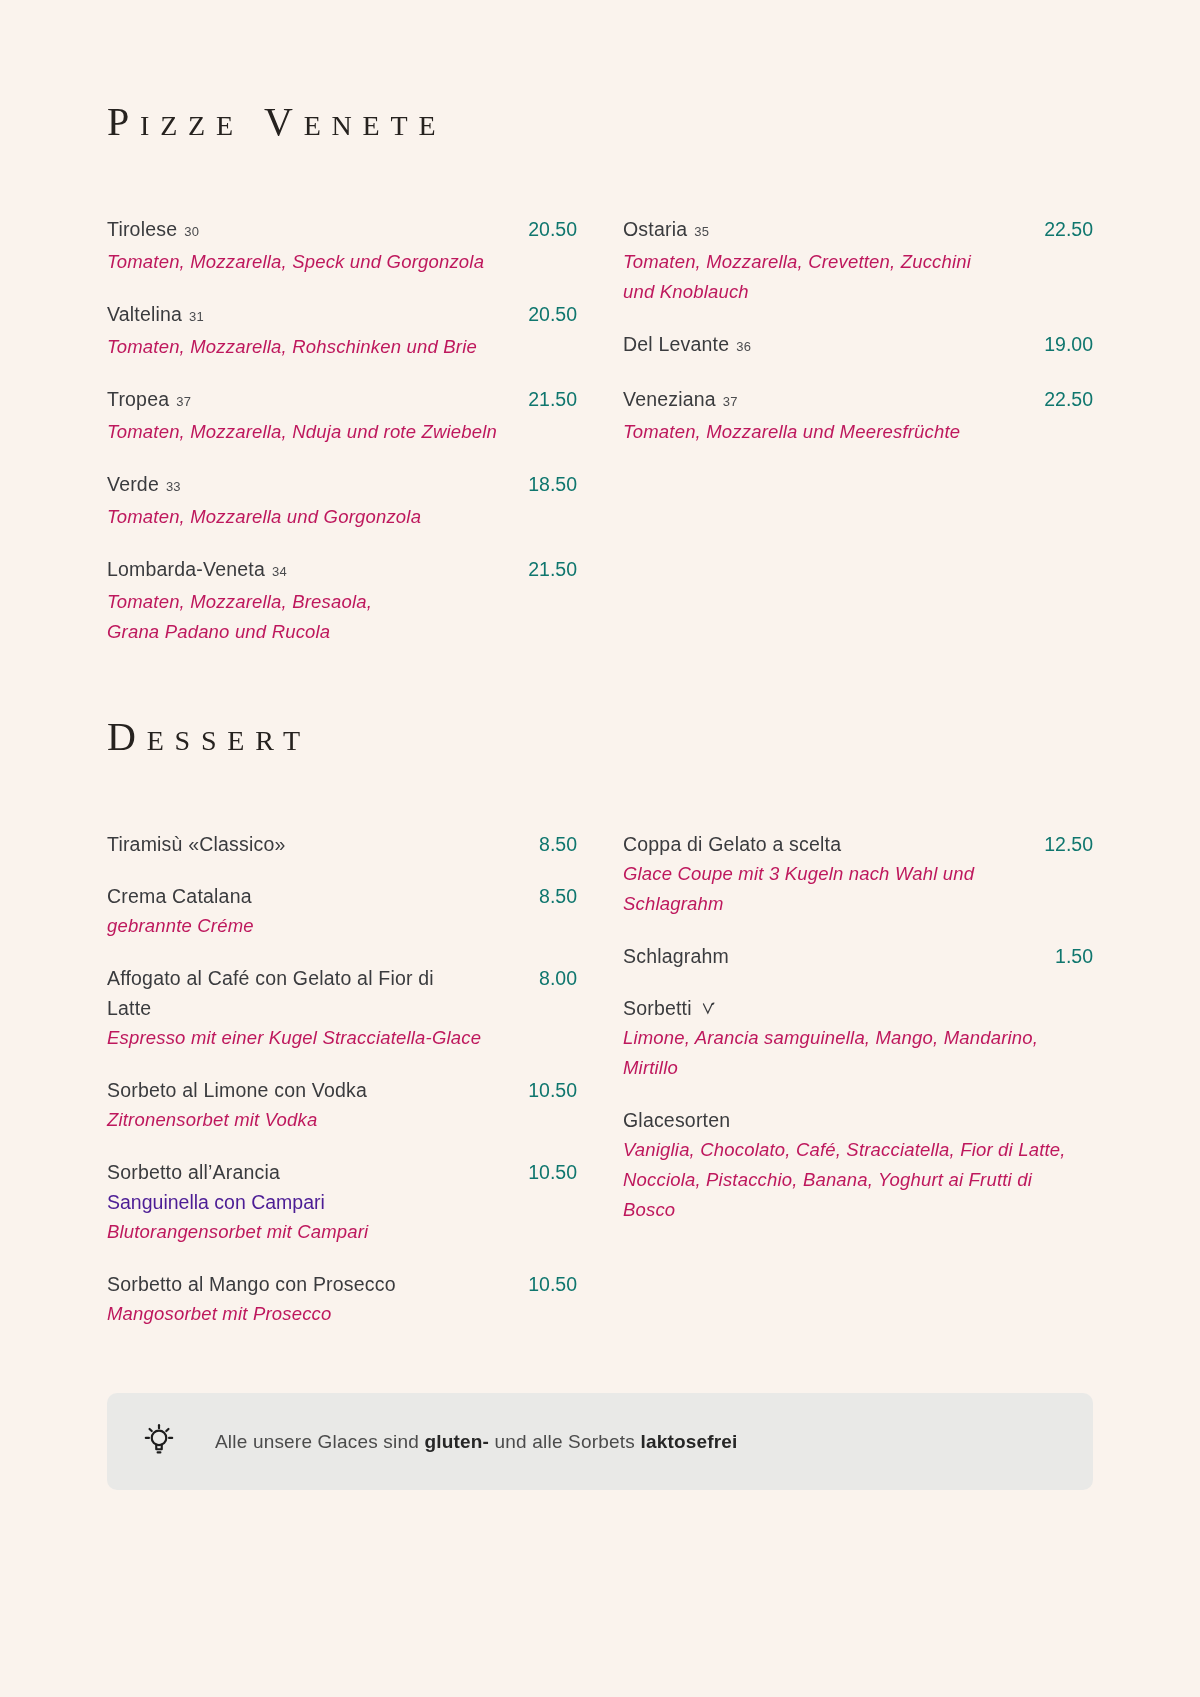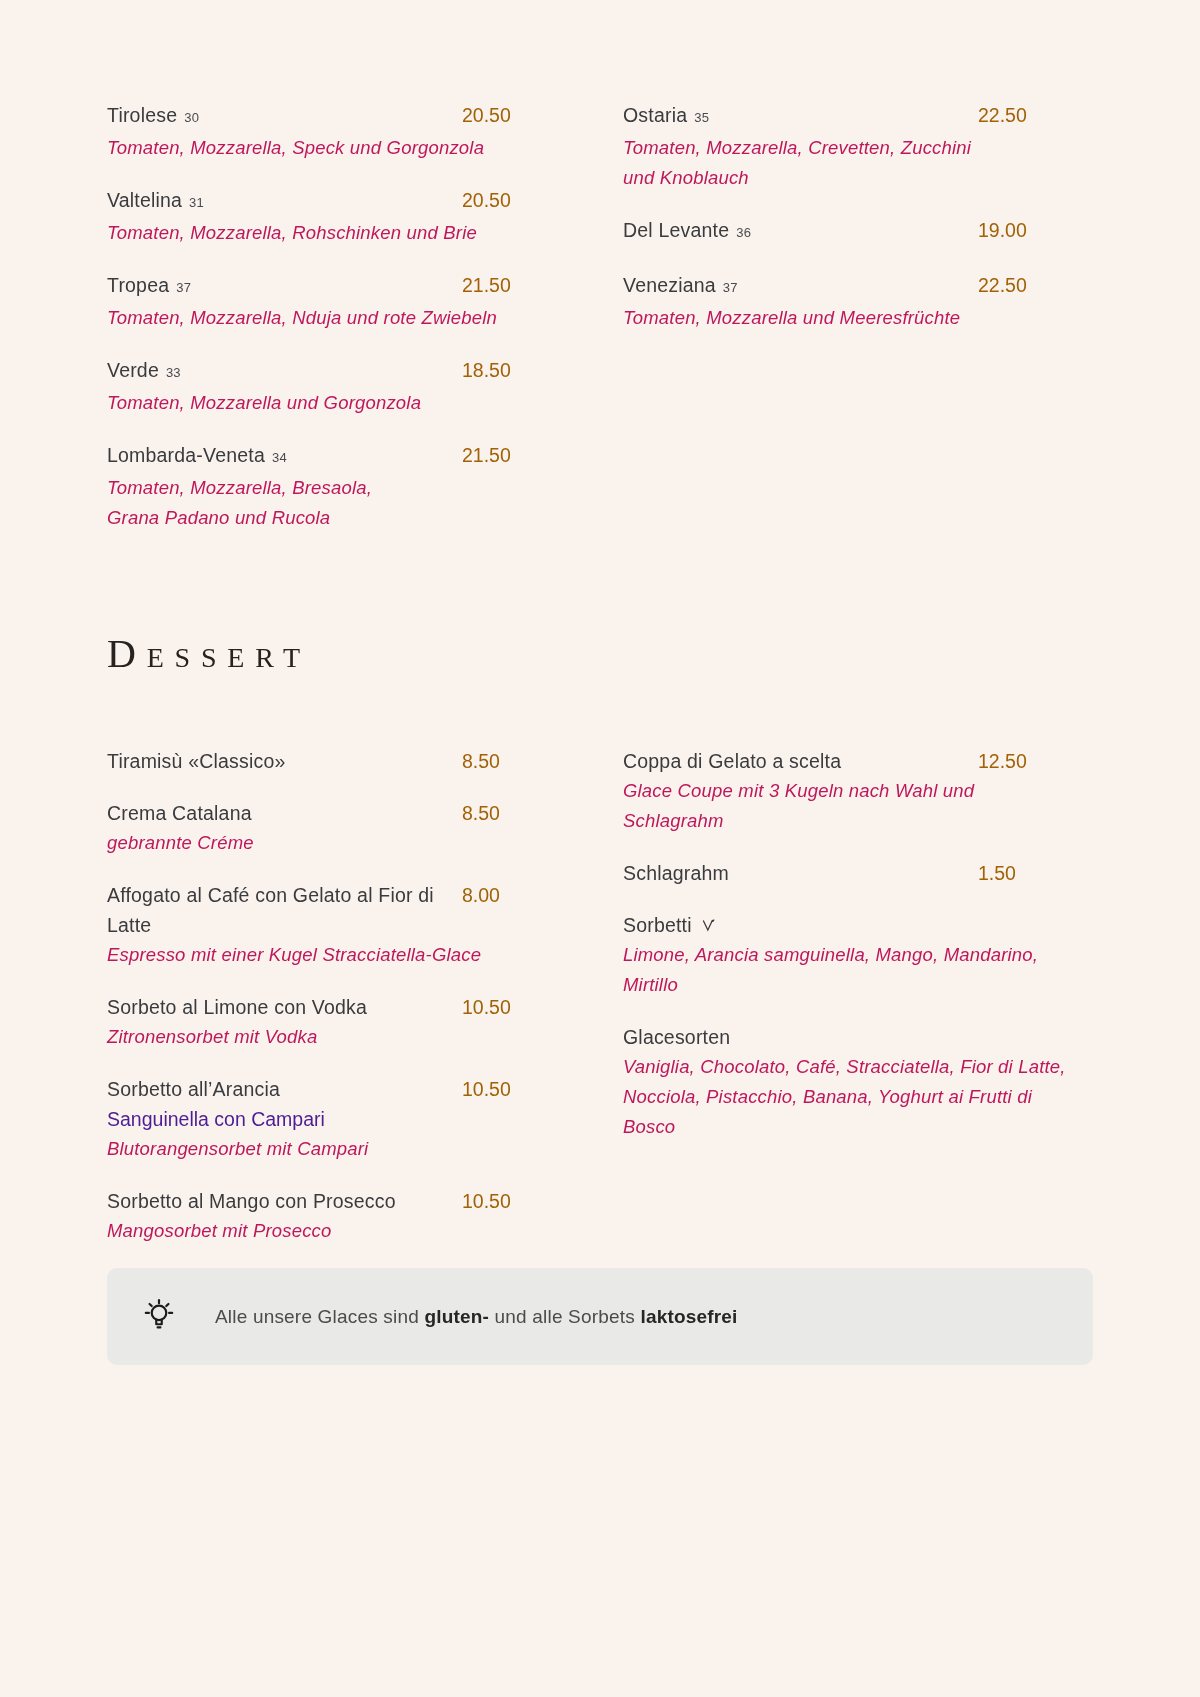--- a/index.html
+++ b/index.html
@@ -22,21 +22,21 @@
     font-family: "Liberation Serif", serif;
     font-variant: small-caps;
     font-weight: 400;
     font-size: 40px;
     line-height: 44px;
     letter-spacing: 0.27em;
     color: #26221f;
     margin: 0 0 70px 0;
   }
   .menu-section + .menu-section {
-    margin-top: 77px;
+    margin-top: 46px;
   }
   .columns {
     display: grid;
     grid-template-columns: 470px 470px;
     column-gap: 46px;
     align-items: start;
   }
   .item {
     margin-bottom: 22px;
   }
@@ -56,22 +56,23 @@
     color: #4a4b4e;
     margin-left: 7px;
   }
   .item-unit {
     font-size: 19.5px;
     color: #3a3b3e;
     white-space: nowrap;
   }
   .item-price {
     font-size: 19.5px;
-    color: #a16207;
+    color: #0f766e;
     min-width: 115px;
+    text-align: right;
     white-space: nowrap;
   }
   .name-row2 {
     font-size: 19.5px;
     color: #4c1d95;
     line-height: 30px;
   }
   .item-desc {
     font-style: italic;
     font-size: 18.5px;
@@ -81,20 +82,21 @@
     letter-spacing: 0.01em;
   }
   .vegan-icon {
     display: inline-block;
     vertical-align: baseline;
     margin-left: 9px;
     position: relative;
     top: 1px;
   }
   .note-box {
+    margin-top: 42px;
     background: #e9e9e7;
     border-radius: 10px;
     height: 97px;
     display: flex;
     align-items: center;
     padding: 0 32px;
     box-sizing: border-box;
     gap: 36px;
   }
   .note-text {
@@ -107,20 +109,21 @@
     color: #262626;
   }
   .bulb-icon { flex: 0 0 auto; }
 </style>
 </head>
 <body>
 
 <div class="menu">
   <div id="menu-sections">
       <section class="menu-section">
+        <h1 class="section-title">Pizze Venete</h1>
         <div class="columns">
           <div class="column">
             <div class="item">
               <div class="name-row">
                 <span class="name-main"><span>Tirolese</span><span class="item-number">30</span></span>
                 <span class="item-price">20.50</span>
               </div>
               <div class="item-desc">Tomaten, Mozzarella, Speck und Gorgonzola</div>
             </div>
             <div class="item">

